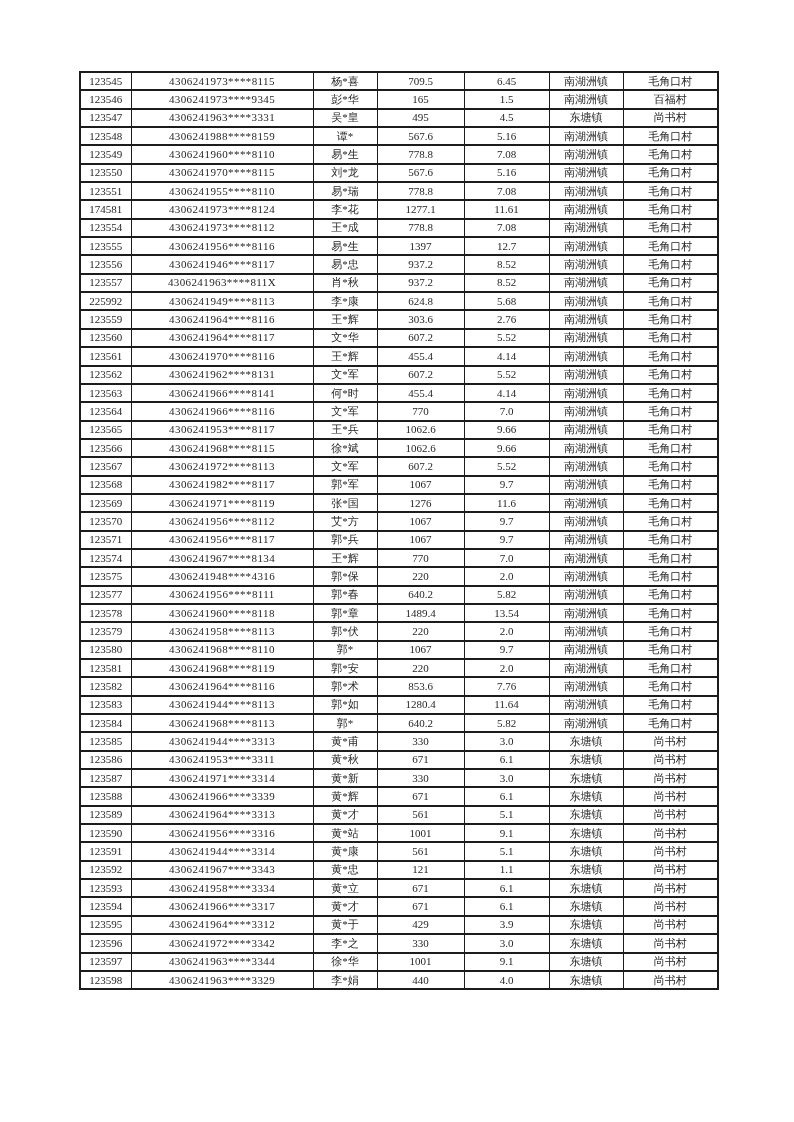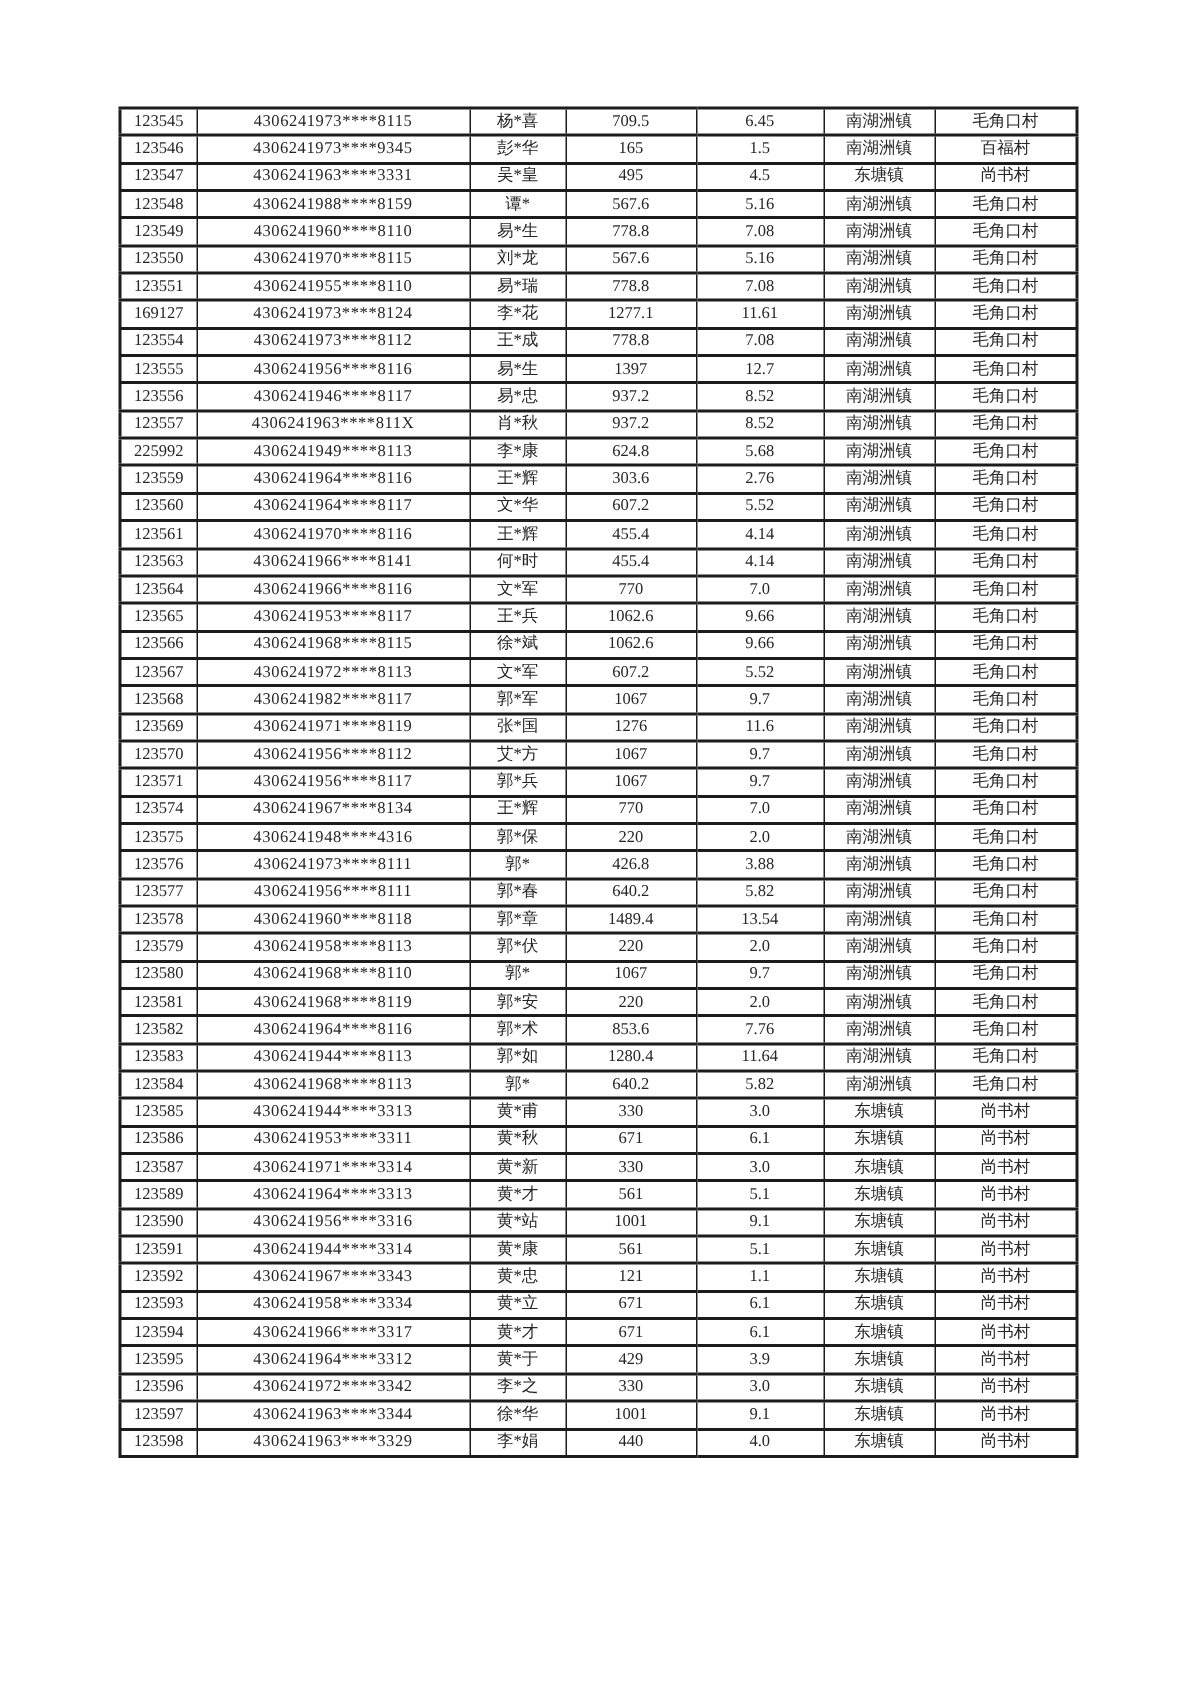--- a/index.html
+++ b/index.html
@@ -131,21 +131,21 @@
         <tr>
           <td class="c1">123551</td>
           <td class="c2">4306241955****8110</td>
           <td class="c3">易*瑞</td>
           <td class="c4">778.8</td>
           <td class="c5">7.08</td>
           <td class="c6">南湖洲镇</td>
           <td class="c7">毛角口村</td>
         </tr>
         <tr>
-          <td class="c1">169127</td>
+          <td class="c1">174581</td>
           <td class="c2">4306241973****8124</td>
           <td class="c3">李*花</td>
           <td class="c4">1277.1</td>
           <td class="c5">11.61</td>
           <td class="c6">南湖洲镇</td>
           <td class="c7">毛角口村</td>
         </tr>
         <tr>
           <td class="c1">123554</td>
           <td class="c2">4306241973****8112</td>
@@ -212,20 +212,29 @@
         <tr>
           <td class="c1">123561</td>
           <td class="c2">4306241970****8116</td>
           <td class="c3">王*辉</td>
           <td class="c4">455.4</td>
           <td class="c5">4.14</td>
           <td class="c6">南湖洲镇</td>
           <td class="c7">毛角口村</td>
         </tr>
         <tr>
+          <td class="c1">123562</td>
+          <td class="c2">4306241962****8131</td>
+          <td class="c3">文*军</td>
+          <td class="c4">607.2</td>
+          <td class="c5">5.52</td>
+          <td class="c6">南湖洲镇</td>
+          <td class="c7">毛角口村</td>
+        </tr>
+        <tr>
           <td class="c1">123563</td>
           <td class="c2">4306241966****8141</td>
           <td class="c3">何*时</td>
           <td class="c4">455.4</td>
           <td class="c5">4.14</td>
           <td class="c6">南湖洲镇</td>
           <td class="c7">毛角口村</td>
         </tr>
         <tr>
           <td class="c1">123564</td>
@@ -311,29 +320,20 @@
         <tr>
           <td class="c1">123575</td>
           <td class="c2">4306241948****4316</td>
           <td class="c3">郭*保</td>
           <td class="c4">220</td>
           <td class="c5">2.0</td>
           <td class="c6">南湖洲镇</td>
           <td class="c7">毛角口村</td>
         </tr>
         <tr>
-          <td class="c1">123576</td>
-          <td class="c2">4306241973****8111</td>
-          <td class="c3">郭*</td>
-          <td class="c4">426.8</td>
-          <td class="c5">3.88</td>
-          <td class="c6">南湖洲镇</td>
-          <td class="c7">毛角口村</td>
-        </tr>
-        <tr>
           <td class="c1">123577</td>
           <td class="c2">4306241956****8111</td>
           <td class="c3">郭*春</td>
           <td class="c4">640.2</td>
           <td class="c5">5.82</td>
           <td class="c6">南湖洲镇</td>
           <td class="c7">毛角口村</td>
         </tr>
         <tr>
           <td class="c1">123578</td>
@@ -419,20 +419,29 @@
         <tr>
           <td class="c1">123587</td>
           <td class="c2">4306241971****3314</td>
           <td class="c3">黄*新</td>
           <td class="c4">330</td>
           <td class="c5">3.0</td>
           <td class="c6">东塘镇</td>
           <td class="c7">尚书村</td>
         </tr>
         <tr>
+          <td class="c1">123588</td>
+          <td class="c2">4306241966****3339</td>
+          <td class="c3">黄*辉</td>
+          <td class="c4">671</td>
+          <td class="c5">6.1</td>
+          <td class="c6">东塘镇</td>
+          <td class="c7">尚书村</td>
+        </tr>
+        <tr>
           <td class="c1">123589</td>
           <td class="c2">4306241964****3313</td>
           <td class="c3">黄*才</td>
           <td class="c4">561</td>
           <td class="c5">5.1</td>
           <td class="c6">东塘镇</td>
           <td class="c7">尚书村</td>
         </tr>
         <tr>
           <td class="c1">123590</td>

